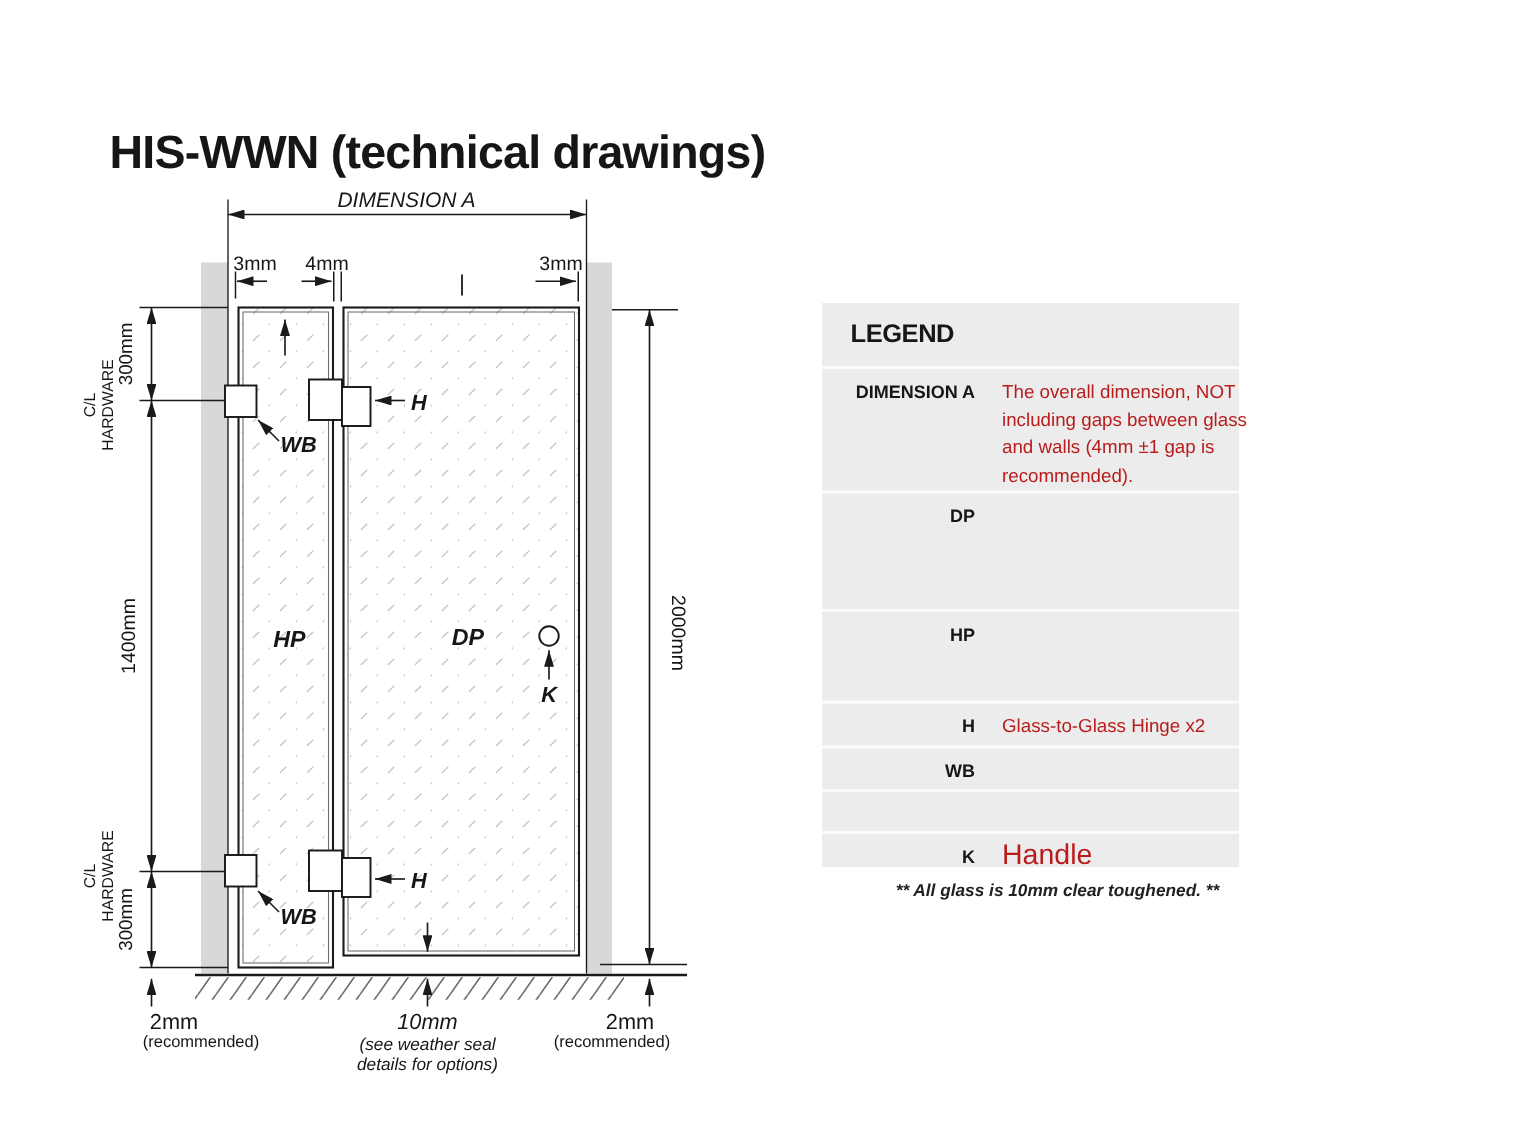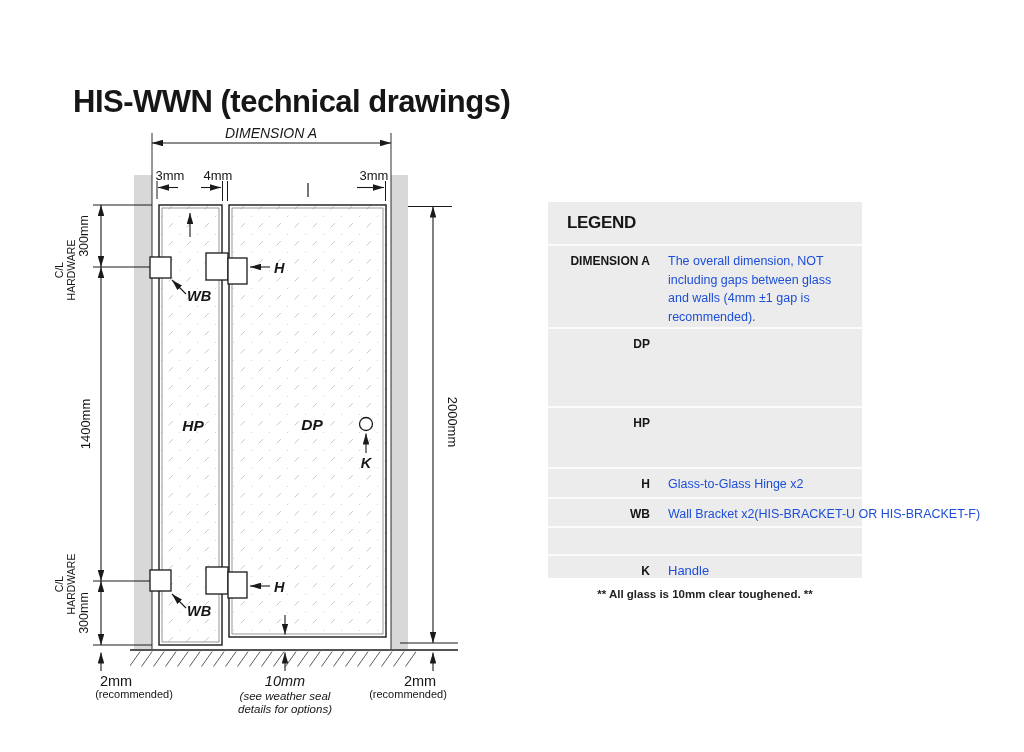--- a/index.html
+++ b/index.html
@@ -19,48 +19,48 @@
   .t-rot-lg{font-size:13px;}
   .t-cl{font-size:10.5px;}
   .t-note{font-size:11px;}
   .t-notei{font-size:11.5px;font-style:italic;}
   .t-mm{font-size:14.5px;}
   .t-mmi{font-size:14.5px;font-style:italic;}
   .t-hw{font-size:14.5px;font-weight:700;font-style:italic;}
   .t-panel{font-size:15.5px;font-weight:700;font-style:italic;}
 
   .legend{
-    position:absolute;left:548px;top:202px;width:314px;height:376px;
+    position:absolute;left:548px;top:202px;width:278px;height:376px;
     background:#ececec;box-sizing:border-box;
   }
   .legend-header{height:31px;padding:11px 0 0 19px;box-sizing:content-box;}
   .legend-title{font-size:17px;font-weight:700;letter-spacing:-0.3px;color:#161616;}
   .legend-row{
     display:flex;align-items:flex-start;border-top:2px solid #fbfbfb;
     padding-top:6px;box-sizing:border-box;
   }
   .legend-term{
     width:102px;flex:0 0 102px;text-align:right;
     font-size:12px;font-weight:700;color:#161616;line-height:18.5px;
   }
   .legend-desc{
-    margin-left:18px;font-size:12.5px;line-height:18.5px;color:#1d4ed8;
+    margin-left:18px;font-size:12.5px;line-height:18.5px;color:#b91c1c;
     white-space:pre;
   }
   .row-dima{height:83px;}
   .row-dp{height:79px;}
   .row-hp{height:61px;}
   .row-h{height:30px;}
   .row-wb{height:29px;}
   .row-empty{height:28px;}
   .row-k{height:33px;}
-  .row-k .legend-desc{font-size:13px;}
+  .row-k .legend-desc{font-size:19px;}
   .legend-footnote{
     position:absolute;left:548px;top:588px;width:314px;text-align:center;
-    font-size:11.5px;font-weight:700;color:#222;
+    font-size:11.5px;font-weight:700;font-style:italic;color:#222;
   }
 </style>
 </head>
 <body>
 
 <h1 class="page-title">HIS-WWN (technical drawings)</h1>
 
 <svg width="1024" height="752" viewBox="0 0 1024 752">
   <defs>
     <marker id="ah" viewBox="0 0 10 6" refX="10" refY="3" markerWidth="10" markerHeight="6" orient="auto-start-reverse">
@@ -213,21 +213,20 @@
   </div>
   <div class="legend-row row-hp">
     <div class="legend-term">HP</div>
   </div>
   <div class="legend-row row-h">
     <div class="legend-term">H</div>
     <div class="legend-desc">Glass-to-Glass Hinge x2</div>
   </div>
   <div class="legend-row row-wb">
     <div class="legend-term">WB</div>
-    <div class="legend-desc">Wall Bracket x2(HIS-BRACKET-U OR HIS-BRACKET-F)</div>
   </div>
   <div class="legend-row row-empty">
     <div class="legend-term"></div>
     <div class="legend-desc"></div>
   </div>
   <div class="legend-row row-k">
     <div class="legend-term">K</div>
     <div class="legend-desc">Handle</div>
   </div>
 </div>

